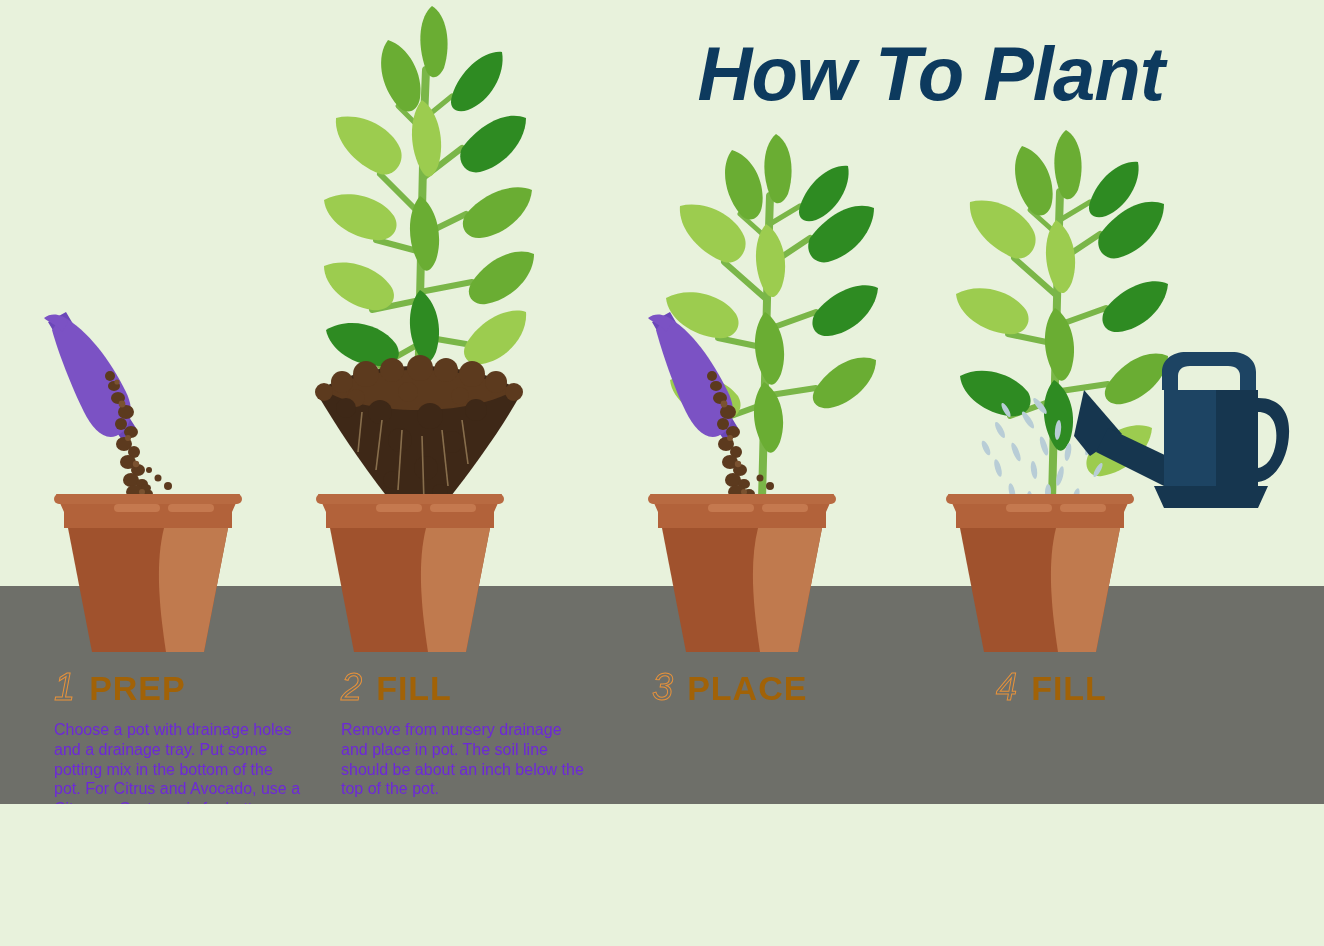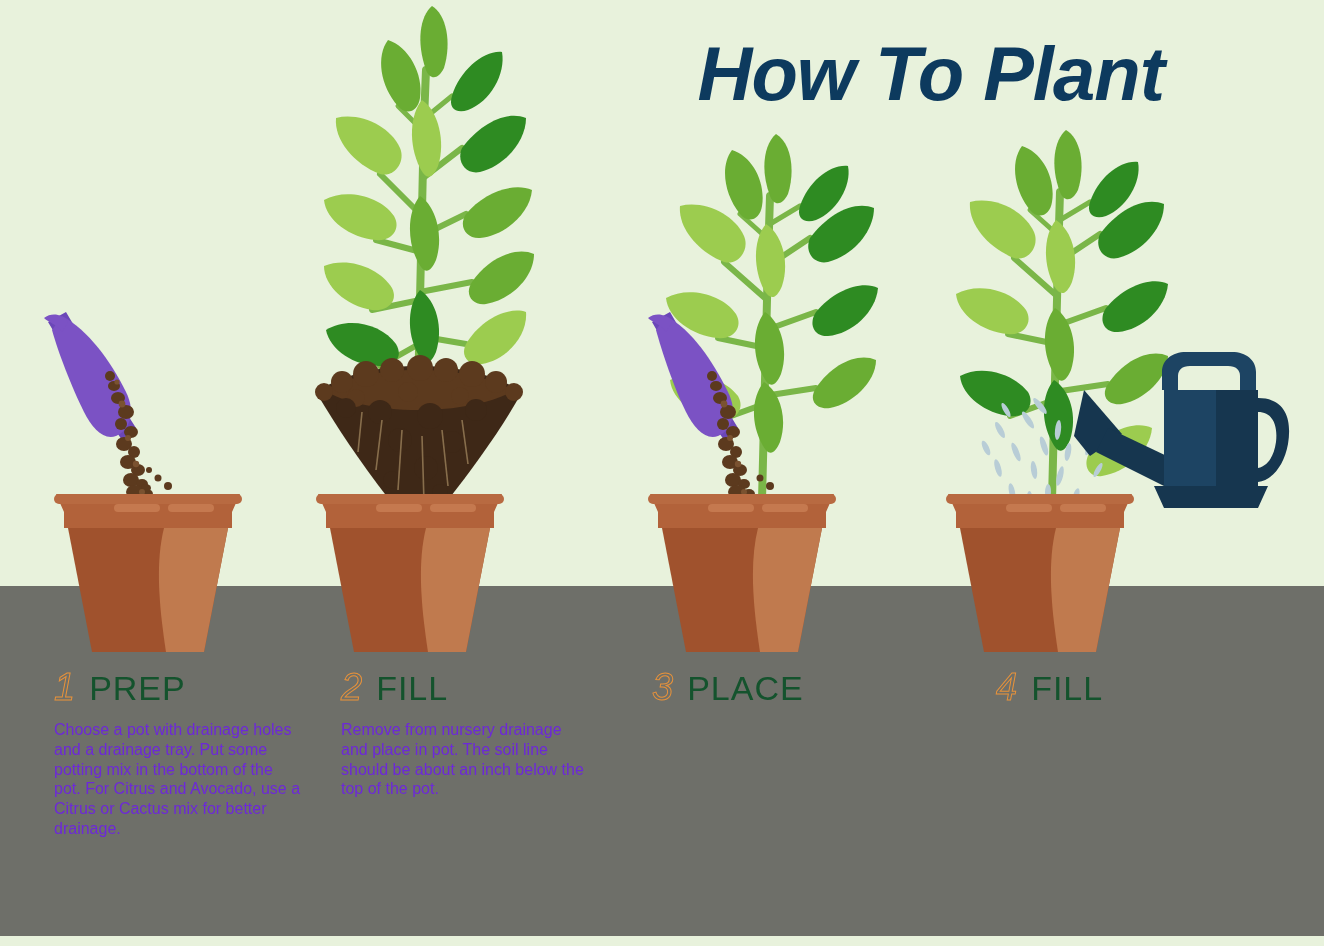--- a/index.html
+++ b/index.html
@@ -1,21 +1,21 @@
 <!DOCTYPE html>
 <html><head>
 <meta charset="utf-8">
 <style>
   html,body{margin:0;padding:0;}
   body{
     width:1324px;height:946px;overflow:hidden;
     font-family:"Liberation Sans", sans-serif;
     background:#e8f2dc;
   }
-  #stage{position:relative;width:1324px;height:936px;overflow:hidden;}
+  #stage{position:relative;width:1324px;height:804px;overflow:hidden;}
 
   .bg-top{position:absolute;left:0;top:0;width:1324px;height:586px;background:#e8f2dc;}
   .bg-ground{position:absolute;left:0;top:586px;width:1324px;height:360px;background:#6e6f69;}
 
   .title{
     position:absolute;left:0;top:36px;width:1324px;
     text-align:right;padding-right:160px;box-sizing:border-box;
     font-size:76px;font-weight:bold;font-style:italic;
     color:#0d3a5e;letter-spacing:-1px;line-height:1;
     white-space:nowrap;
@@ -28,22 +28,22 @@
   .step-head{
     display:flex;align-items:baseline;gap:14px;
     margin:0 0 14px 0;white-space:nowrap;
   }
   .step-num{
     font-size:38px;line-height:1;color:#e8923a;
     font-weight:normal;font-style:italic;
     -webkit-text-stroke:1px #e8923a;color:transparent;
   }
   .step-name{
-    font-size:34px;line-height:1;color:#14532d;
-    font-weight:normal;letter-spacing:1px;
+    font-size:34px;line-height:1;color:#a16207;
+    font-weight:bold;letter-spacing:1px;
   }
   .step-body{
     font-size:16px;line-height:1.24;color:#6d28d9;
     font-weight:normal;
   }
 </style>
 </head>
 <body>
 
 <div id="stage">

